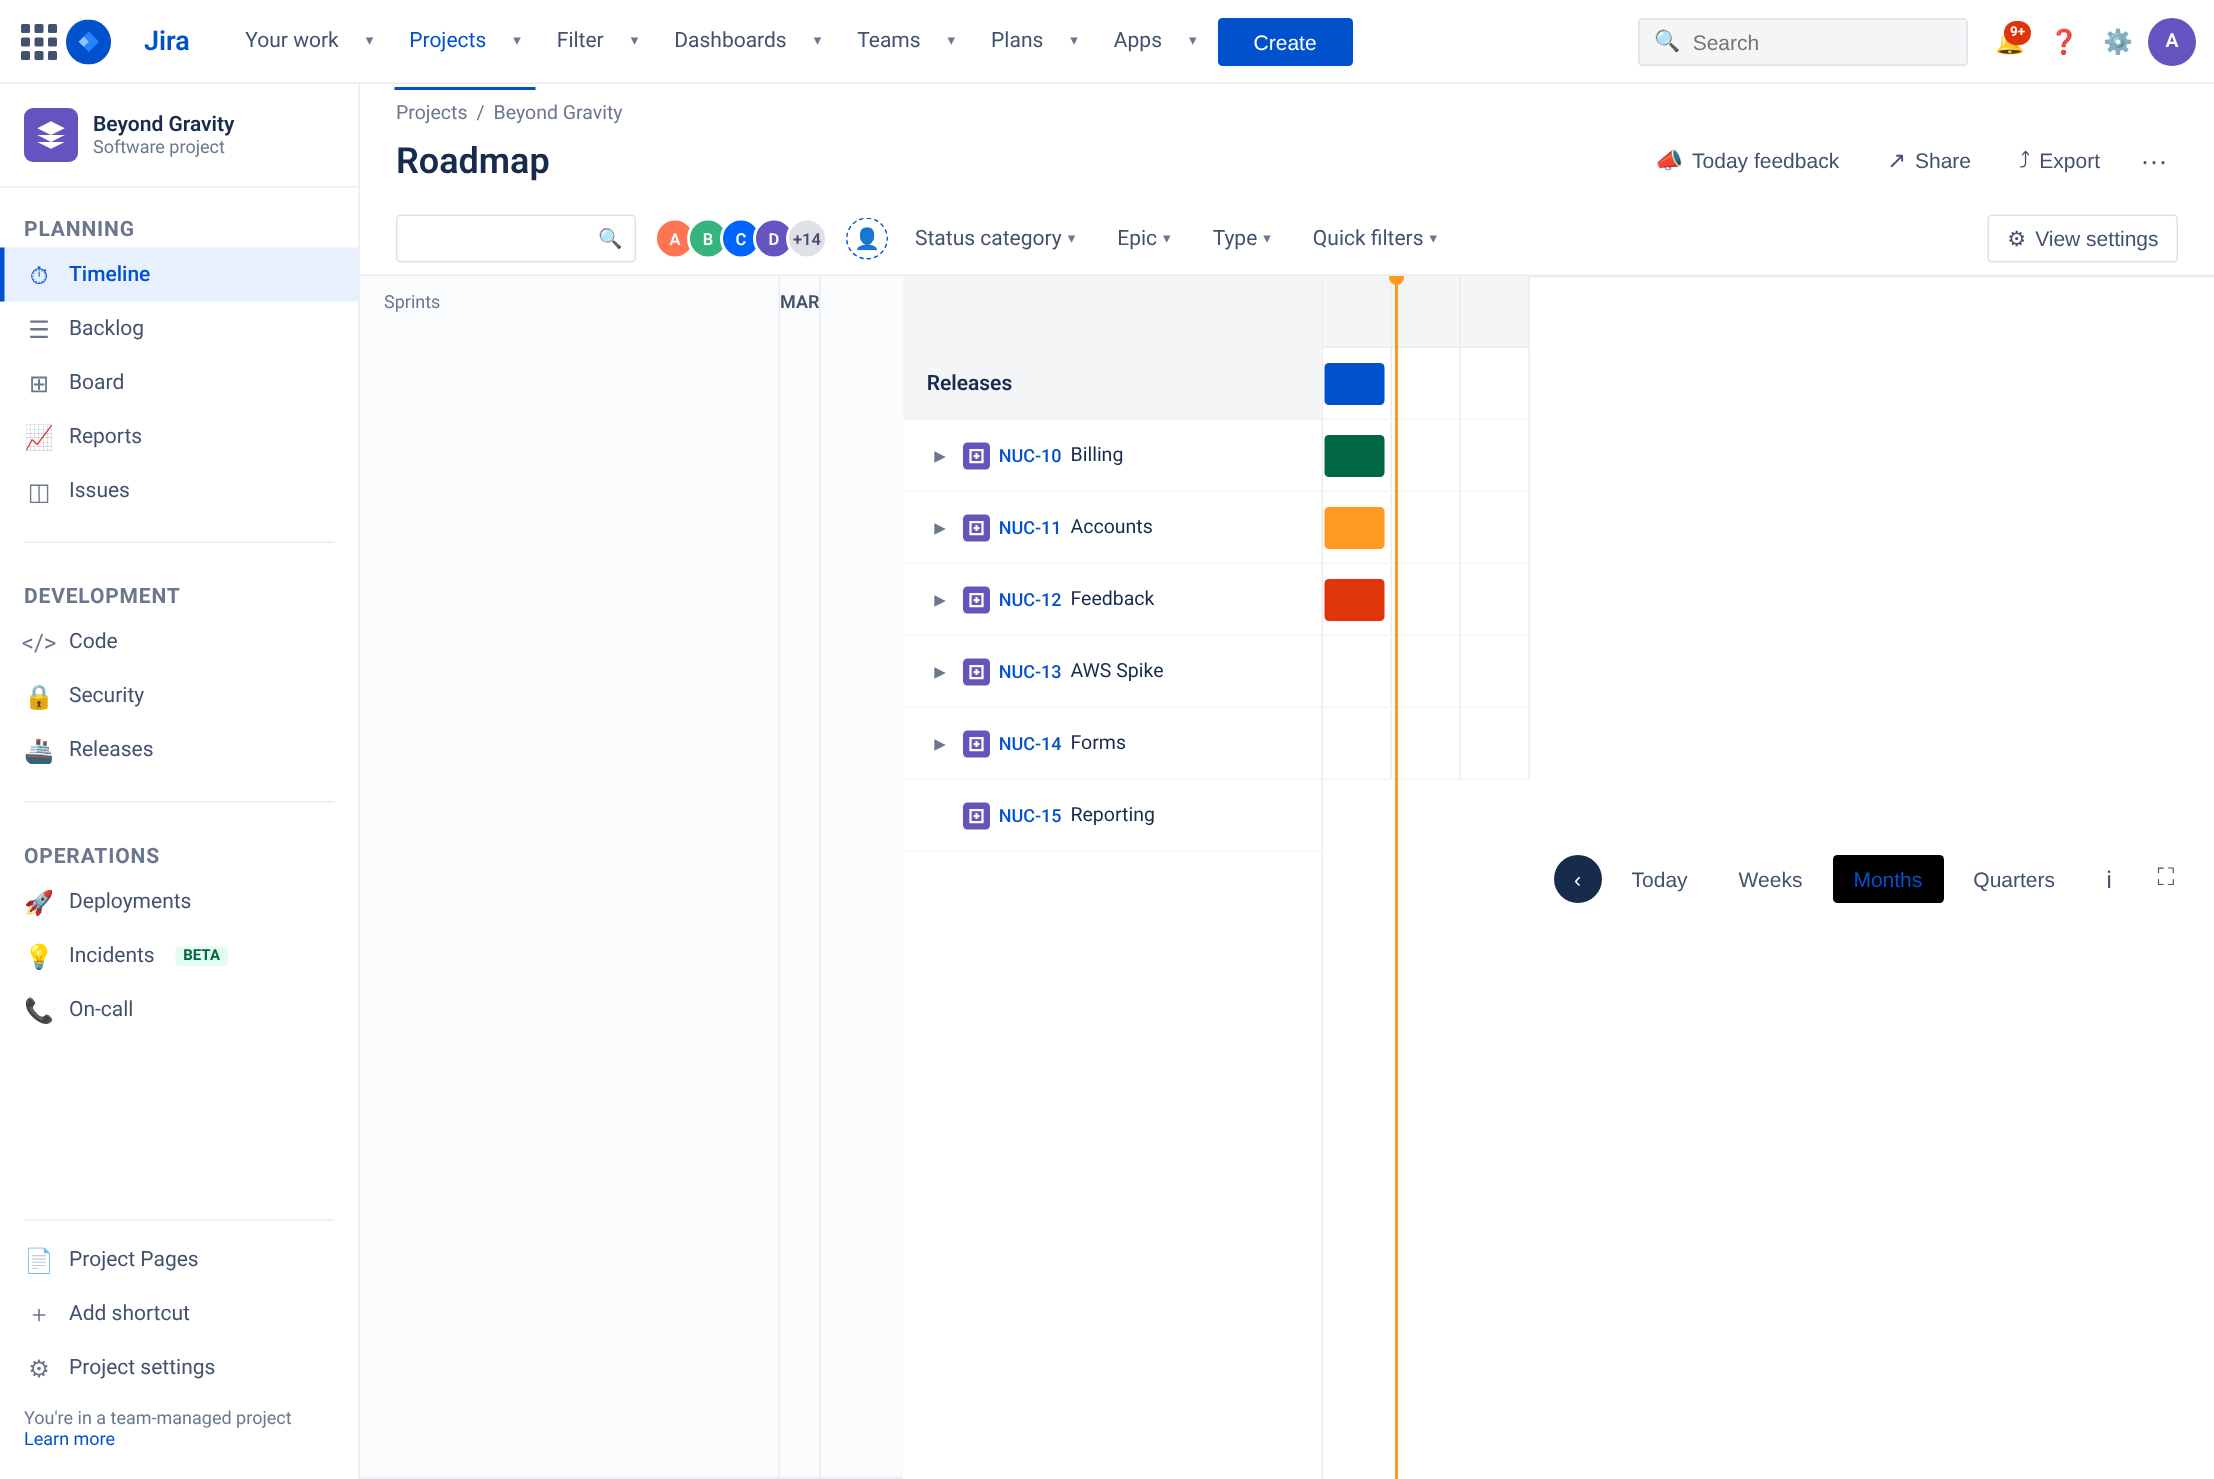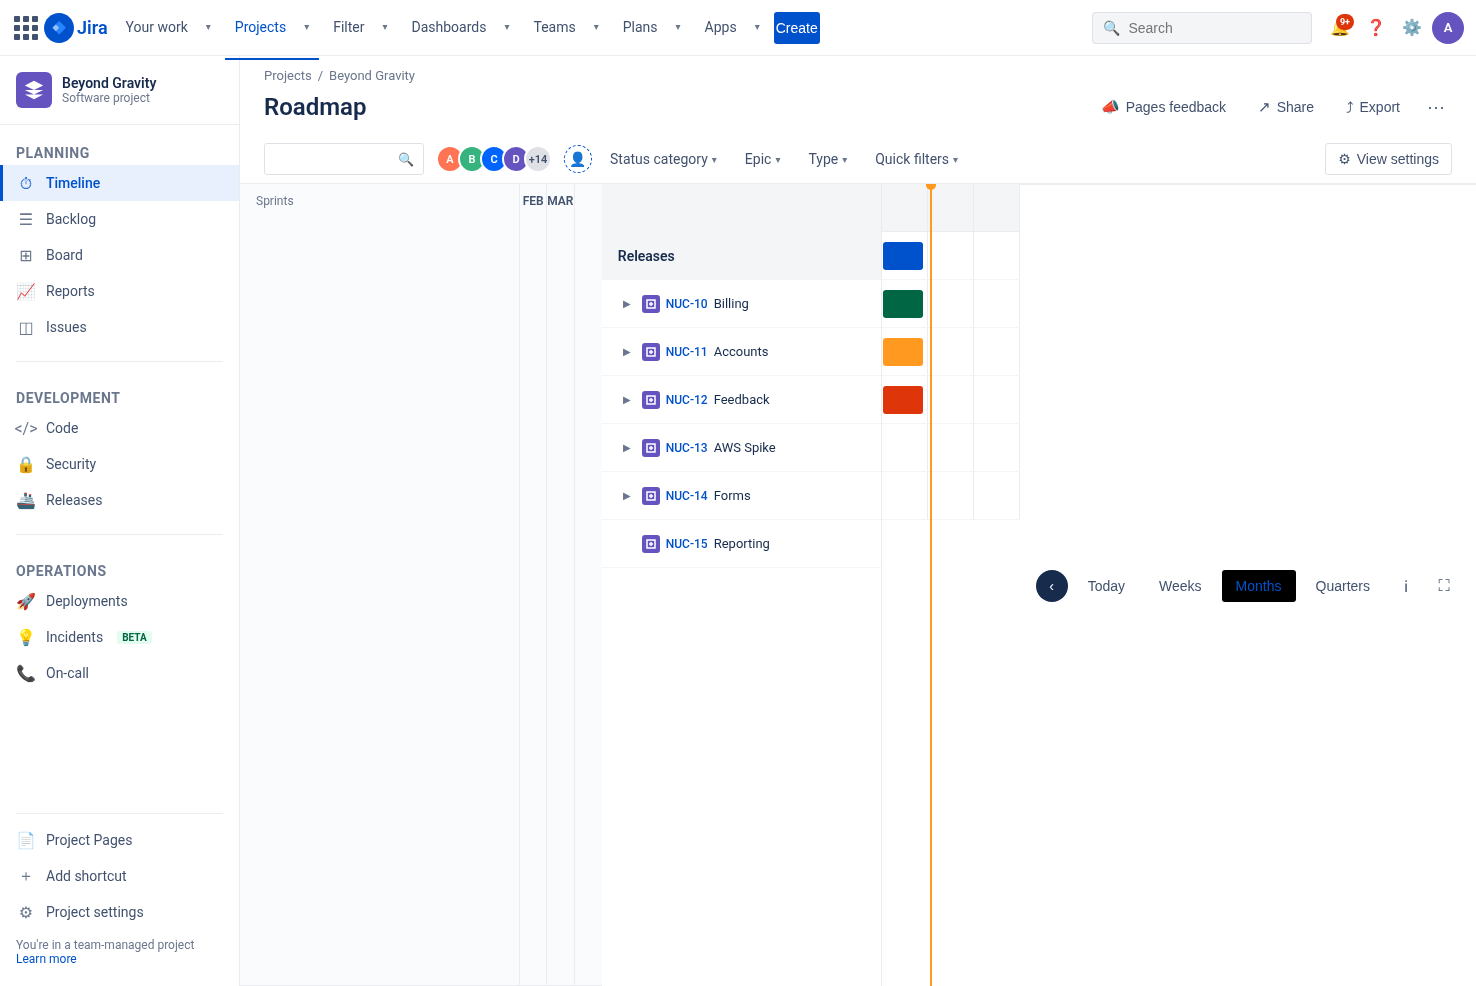--- a/index.html
+++ b/index.html
@@ -1,30 +1,30 @@
 <!DOCTYPE html>
 <html><head>
   <meta charset="utf-8">
   <style>
     * { box-sizing: border-box; margin: 0; padding: 0; }
     body { font-family: -apple-system, BlinkMacSystemFont, 'Segoe UI', Roboto, sans-serif; font-size: 14px; background: #f4f5f7; color: #172b4d; overflow: hidden; height: 986px; width: 1476px; }
 
     
     .topnav { display: flex; align-items: center; background: #fff; height: 56px; padding: 0 12px; border-bottom: 1px solid #ebecf0; gap: 4px; position: relative; z-index: 100; }
-    .topnav-logo { display: flex; align-items: center; gap: 3px; margin-right: 4px; }
+    .topnav-logo { display: flex; align-items: center; gap: 22px; margin-right: 23px; }
     .topnav-logo-icon { width: 30px; height: 30px; }
     .topnav-logo-text { color: #0052cc; font-size: 18px; font-weight: 600; }
     .topnav-grid { display: flex; align-items: center; justify-content: center; width: 28px; height: 28px; cursor: pointer; border-radius: 4px; }
     .grid-dots { display: grid; grid-template-columns: repeat(3,6px); gap: 3px; }
     .grid-dot { width: 6px; height: 6px; background: #42526e; border-radius: 1px; }
     .nav-item { display: flex; align-items: center; gap: 18px; padding: 0 10px; height: 64px; cursor: pointer; color: #42526e; font-size: 14px; white-space: nowrap; border-bottom: 2px solid transparent; }
     .nav-item.active { color: #0052cc; border-bottom: 2px solid #0052cc; }
     .nav-chevron { font-size: 10px; color: #6b778c; }
     .nav-spacer { flex: 1; }
-    .create-btn { background: #0052cc; color: #fff; border: none; padding: 0 2px; height: 32px; border-radius: 3px; font-size: 14px; font-weight: 500; cursor: pointer; }
+    .create-btn { background: #0052cc; color: #fff; border: none; padding: 0 24px; height: 32px; border-radius: 3px; font-size: 14px; font-weight: 500; cursor: pointer; }
     .search-box { display: flex; align-items: center; background: #f4f5f7; border: 1px solid #dfe1e6; border-radius: 3px; padding: 0 10px; height: 32px; width: 220px; gap: 8px; cursor: text; }
     .search-box input { border: none; background: transparent; outline: none; font-size: 14px; color: #42526e; width: 100%; }
     .search-icon { color: #6b778c; font-size: 14px; }
     .topnav-actions { display: flex; align-items: center; gap: 4px; margin-left: 8px; }
     .icon-btn { width: 32px; height: 32px; border-radius: 50%; display: flex; align-items: center; justify-content: center; cursor: pointer; color: #42526e; font-size: 16px; position: relative; }
     .notif-badge { position: absolute; top: 2px; right: 2px; background: #de350b; color: #fff; font-size: 9px; border-radius: 8px; padding: 0 4px; min-width: 16px; height: 16px; display: flex; align-items: center; justify-content: center; font-weight: 700; }
     .avatar-btn { width: 32px; height: 32px; border-radius: 50%; background: #6554c0; color: #fff; display: flex; align-items: center; justify-content: center; cursor: pointer; font-size: 13px; font-weight: 600; }
 
     
     .main-layout { display: flex; height: calc(986px - 56px); }
@@ -283,21 +283,21 @@
       <a href="#">Projects</a>
       <span class="breadcrumb-sep">/</span>
       <a href="#">Beyond Gravity</a>
     </div>
 
     <div class="page-header">
       <h1 class="page-title">Roadmap</h1>
       <div class="header-actions">
         <button class="header-btn">
           <span class="header-btn-icon">📣</span>
-          <span>Pages feedback</span>
+          <span>Today feedback</span>
         </button>
         <button class="header-btn">
           <span class="header-btn-icon">↗</span>
           <span>Share</span>
         </button>
         <button class="header-btn">
           <span class="header-btn-icon">⤴</span>
           <span>Export</span>
         </button>
         <button class="more-btn">···</button>
@@ -340,21 +340,20 @@
       </button>
     </div>
 
     <div class="gantt-container">
 
       <div class="gantt-header">
         <div class="gantt-header-left">
           <span>Sprints</span>
         </div>
         <div class="gantt-header-right">
-          <div class="gantt-month">FEB</div>
           <div class="gantt-month">MAR</div>
         </div>
       </div>
 
       <div class="gantt-body">
 
         <div class="gantt-left">
 
           <div class="gantt-row-left header-row" style="height:48px;"></div>
 

